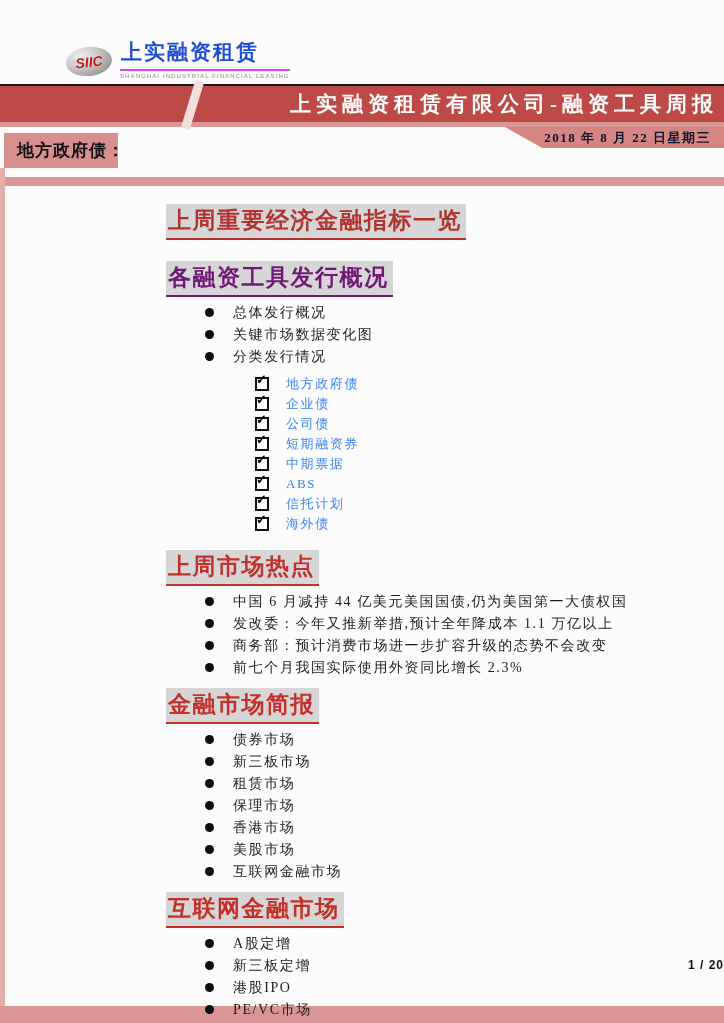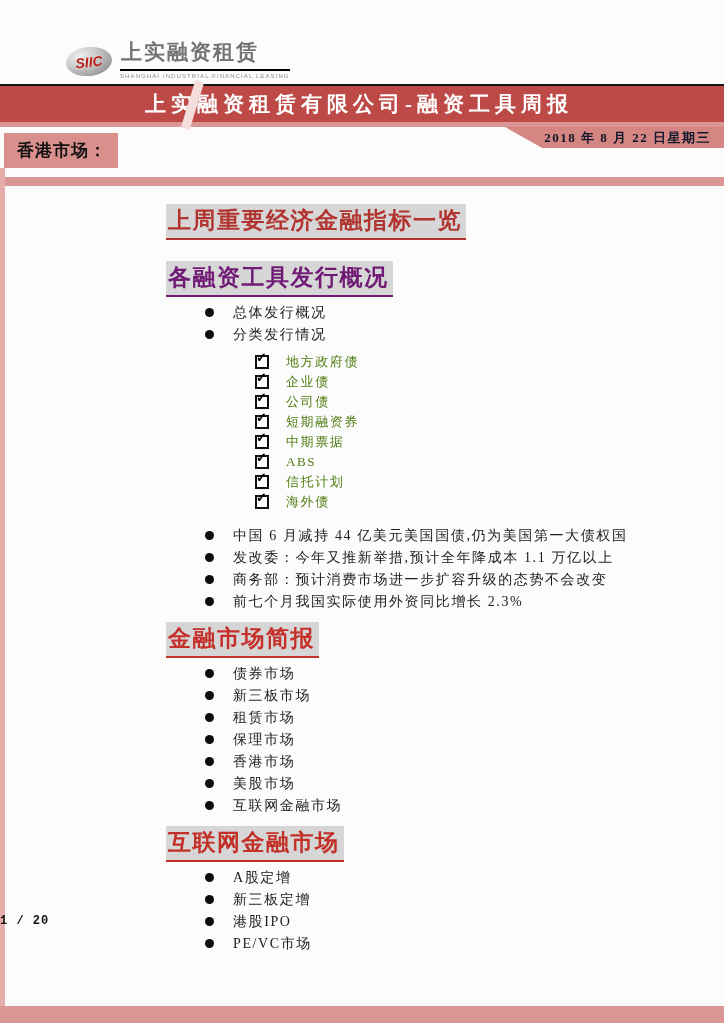--- a/index.html
+++ b/index.html
@@ -16,32 +16,32 @@
     display:flex;align-items:center;justify-content:center;
     transform:rotate(-6deg);
   }
   .logo-siic{
     font-family:"Liberation Sans",sans-serif;font-style:italic;font-weight:bold;
     font-size:14px;color:#b61d18;letter-spacing:0px;
     text-shadow:0 0 1px #fff;
   }
   .logo-text{margin-left:8px;}
   .logo-cn{
-    font-size:21px;font-weight:bold;color:#737373;letter-spacing:2px;
-    border-bottom:2px solid #000000;padding:0 2px 3px 1px;white-space:nowrap;
+    font-size:21px;font-weight:bold;color:#1d4ed8;letter-spacing:2px;
+    border-bottom:2px solid #d946ef;padding:0 2px 3px 1px;white-space:nowrap;
   }
   .logo-en{
     font-family:"Liberation Sans",sans-serif;
     font-size:6px;color:#8a8a8a;letter-spacing:1.1px;margin-top:2px;white-space:nowrap;
   }
   
   .banner-topline{position:absolute;left:0;top:84px;width:724px;height:2px;background:#161616;}
   .banner-bar{
     position:absolute;left:0;top:86px;width:724px;height:36px;background:#bd4a47;
-    text-align:center;
+    text-align:right;
   }
   .banner-title{
     display:inline-block;color:#ffffff;font-weight:bold;font-size:21px;
     letter-spacing:5px;line-height:37px;padding-right:6px;white-space:nowrap;
   }
   .banner-slash{
     position:absolute;left:188px;top:80px;width:9px;height:50px;
     background:#f3dedc;transform:rotate(17deg);z-index:3;
   }
   .banner-understrip{position:absolute;left:0;top:122px;width:724px;height:5px;background:#d99694;}
@@ -75,35 +75,35 @@
   ul.bullet-list > li{
     padding-left:39px;margin:0 0 7px 0;font-size:14px;color:#1c1c1c;
     letter-spacing:1.6px;line-height:15px;display:flex;align-items:baseline;white-space:nowrap;
   }
   .bullet-dot{
     width:9px;height:9px;border-radius:50%;background:#0d0d0d;flex:0 0 9px;
     margin-right:19px;position:relative;top:0px;align-self:center;
   }
   ul.check-list{margin-top:6px;}
   ul.check-list > li{
-    padding-left:89px;margin:0 0 6px 0;font-size:13px;color:#4d7c0f;
+    padding-left:89px;margin:0 0 6px 0;font-size:13px;color:#3b82f6;
     letter-spacing:1.6px;line-height:14px;display:flex;align-items:center;white-space:nowrap;
   }
   .cbx{
     width:10px;height:10px;border:2px solid #101010;flex:0 0 10px;margin-right:17px;
     position:relative;background:#fff;
   }
   .cbx::after{
     content:"\2713";position:absolute;left:-1px;top:-6px;font-size:13px;font-weight:bold;color:#000;
   }
   
   .page-num{
-    position:absolute;left:0;top:914px;width:724px;text-align:left;
+    position:absolute;left:0;top:958px;width:724px;text-align:right;
     font-size:12px;font-weight:bold;color:#111;letter-spacing:1px;
-    font-family:Liberation Mono, monospace;
+    font-family:Liberation Sans, sans-serif;
   }
 </style>
 </head>
 <body>
 
 <div class="page">
 
   <div class="logo-row">
     <div class="logo-ball">
       <span class="logo-siic">SIIC</span>
@@ -117,34 +117,38 @@
   <div class="banner-topline"></div>
   <div class="banner-bar">
     <span class="banner-title">上实融资租赁有限公司-融资工具周报</span>
   </div>
   <div class="banner-slash"></div>
   <div class="banner-understrip"></div>
   <div class="date-tab">
     <span class="date-text">2018 年 8 月 22 日星期三</span>
   </div>
 
-  <div class="kandian-box">香港市场：</div>
+  <div class="kandian-box">地方政府债：</div>
   <div class="pink-band"></div>
   <div class="left-strip"></div>
   <div class="bottom-bar"></div>
 
   <main class="toc">
       <section class="toc-section"><div class="toc-heading" style="color: rgb(178, 52, 48);">上周重要经济金融指标一览</div></section>
       <section class="toc-section"><div class="toc-heading" style="color: #701a75;">各融资工具发行概况</div><ul class="bullet-list">
           <li>
             <span class="bullet-dot"></span>
             <span>总体发行概况</span>
           </li>
           <li>
             <span class="bullet-dot"></span>
+            <span>关键市场数据变化图</span>
+          </li>
+          <li>
+            <span class="bullet-dot"></span>
             <span>分类发行情况</span>
           </li>
           <li style="padding: 0px; margin: 0px 0px 7px;">
             <ul class="check-list">
               <li>
                 <span class="cbx"></span>
                 <span>地方政府债</span>
               </li>
               <li>
                 <span class="cbx"></span>
@@ -170,21 +174,21 @@
                 <span class="cbx"></span>
                 <span>信托计划</span>
               </li>
               <li>
                 <span class="cbx"></span>
                 <span>海外债</span>
               </li>
             </ul>
           </li>
         </ul></section>
-      <section class="toc-section"><ul class="bullet-list">
+      <section class="toc-section"><div class="toc-heading" style="color: rgb(194, 50, 44);">上周市场热点</div><ul class="bullet-list">
           <li>
             <span class="bullet-dot"></span>
             <span>中国 6 月减持 44 亿美元美国国债,仍为美国第一大债权国</span>
           </li>
           <li>
             <span class="bullet-dot"></span>
             <span>发改委：今年又推新举措,预计全年降成本 1.1 万亿以上</span>
           </li>
           <li>
             <span class="bullet-dot"></span>

